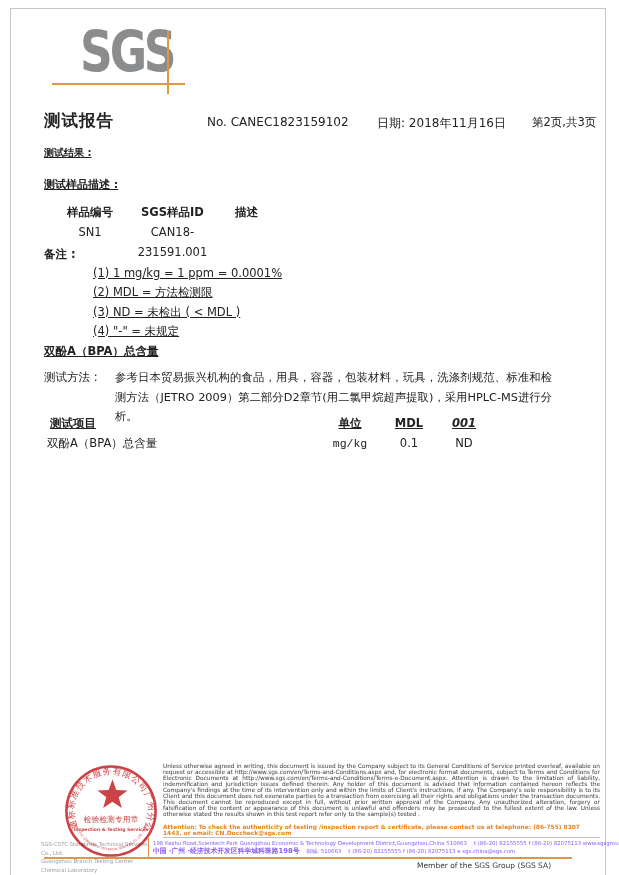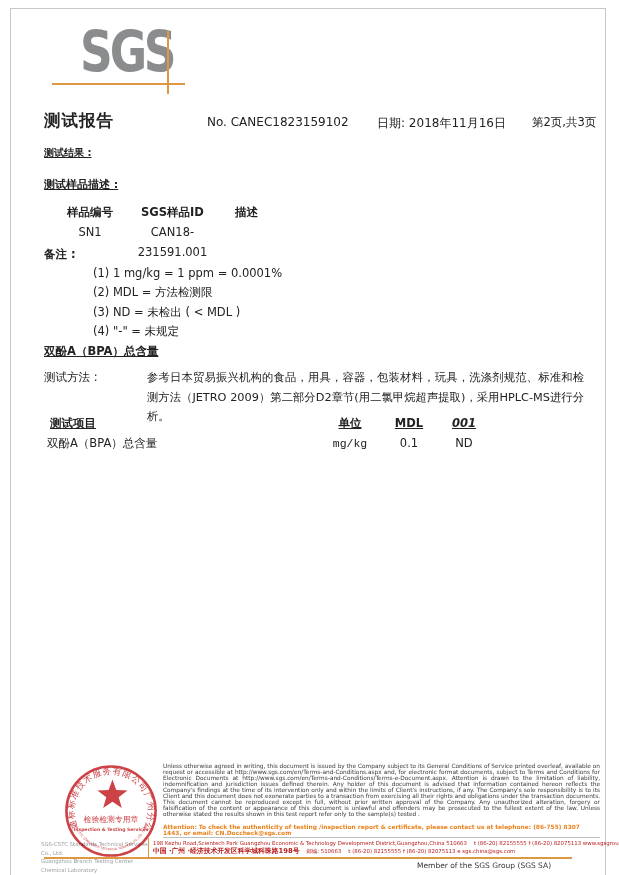--- a/index.html
+++ b/index.html
@@ -29,26 +29,26 @@
 
   
   .sample-table { position:absolute; left:60px; top:202px; font-size:11.5px; }
   .sample-table .trow { display:flex; line-height:20px; }
   .sample-table .c1 { width:60px;  text-align:center; }
   .sample-table .c2 { width:105px; text-align:center; }
   .sample-table .c3 { width:170px; text-align:left; padding-left:10px; }
   .sample-table .thead { font-weight:bold; }
 
   .notes-heading { position:absolute; left:44px; top:247px; font-size:11.5px; font-weight:600; }
-  .notes-list { position:absolute; left:93px; top:264px; font-size:11.5px; line-height:19.3px; }
+  .notes-list { position:absolute; left:93px; top:264px; font-size:11.5px; line-height:19.3px;text-decoration:underline; }
 
   .bpa-heading { position:absolute; left:44px; top:344px; font-size:11.5px; font-weight:bold; text-decoration:underline; }
   .method-label { position:absolute; left:44px; top:370px; font-size:11.5px; }
   .method-text { position:absolute; left:115px; top:368px; width:437px; font-size:11.3px;
-    line-height:19.5px; text-align:justify;margin-left:32px; }
+    line-height:19.5px; text-align:justify; }
 
   
   .result-table { position:absolute; left:47px; top:414px; font-size:11.5px; }
   .result-table .trow { display:flex; line-height:19.5px; }
   .result-table .ci { width:272px; text-align:left; }
   .result-table .cu { width:62px; text-align:center;font-family:Liberation Mono, monospace; }
   .result-table .cm { width:56px; text-align:center; }
   .result-table .cr { width:54px; text-align:center; }
   .result-table .thead span { text-decoration:underline; font-weight:600; }
   .result-table .thead .ci span { margin-left:3px; }
@@ -57,21 +57,21 @@
   
   .disclaimer { position:absolute; left:163px; top:763px; width:437px; font-size:5.8px;
     line-height:6.05px; text-align:justify; color:#3a3a3a; }
   .attention { position:absolute; left:163px; top:824px; width:437px; font-size:5.9px;
     line-height:6.3px; color:#e8821e; font-weight:bold; }
   .footer-sep { position:absolute; left:163px; top:837px; width:437px; height:1px; background:#bdbfc1; }
 
   .company-block { position:absolute; left:41px; top:840px; width:110px; font-size:5.4px;
     line-height:8.5px; color:#9a9c9e; }
   .addr-divider { position:absolute; left:148px; top:838px; width:1px; height:20px; background:#de9843; }
-  .addr-block { position:absolute; left:153px; top:839px; width:452px; color:#b91c1c; }
+  .addr-block { position:absolute; left:153px; top:839px; width:452px; color:#8b5cf6; }
   .addr-line { display:flex; align-items:baseline; gap:7px; white-space:nowrap; }
   .addr-line1 { font-size:5.4px; line-height:8px; }
   .addr-line2 { font-size:5.4px; line-height:9px; }
   .addr-cn { font-size:6.8px; font-weight:bold; }
 
   .footer-orange-line { position:absolute; left:44px; top:857px; width:528px; height:2px; background:#de9843; }
   .member-line { position:absolute; left:417px; top:861px; font-size:7.5px; color:#333; }
 
   
   .stamp { position:absolute; left:62px; top:762px; width:98px; height:98px;

